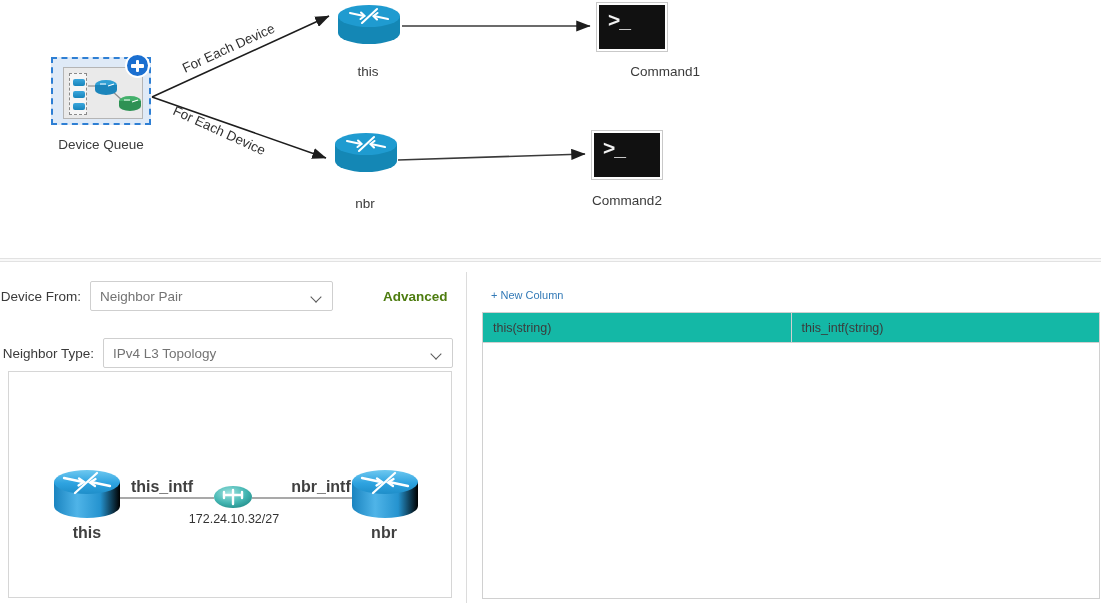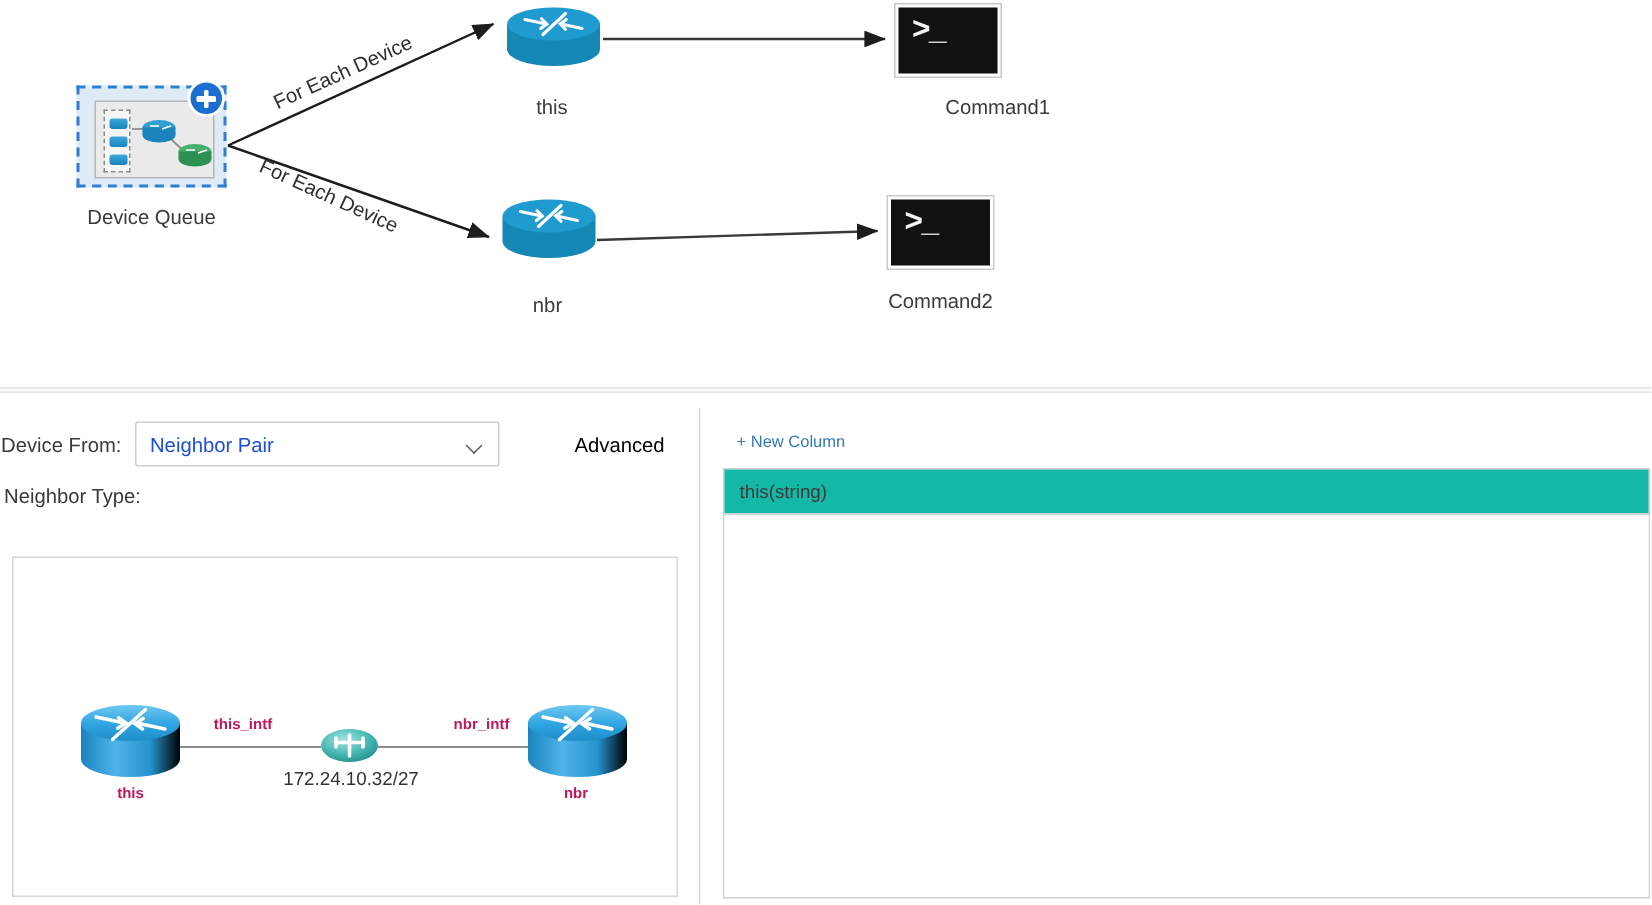--- a/index.html
+++ b/index.html
@@ -166,21 +166,21 @@
 
   
   #form-area { position: absolute; left: 0; top: 0; width: 466px; height: 341px; }
 
   .form-row {
     position: absolute;
     display: flex;
     align-items: center;
   }
   #row-device-from { left: 0px; top: 19px; border-radius: 10px; }
-  #row-neighbor-type { left: 0px; top: 61px; }
+  #row-neighbor-type { left: 0px; top: 76px; }
 
   .form-label {
     font-size: 13.5px;
     color: #3a3a3a;
     text-align: right;
     white-space: nowrap;
   }
   #label-device-from { width: 81px; margin-right: 9px; }
   #label-neighbor-type { width: 94px; margin-right: 9px; }
 
@@ -191,21 +191,21 @@
     background: #ffffff;
     border-radius: 2px;
     display: flex;
     align-items: center;
     box-sizing: border-box;
   }
   #select-device-from { width: 243px; }
   #select-neighbor-type { width: 350px; }
   .select-value {
     font-size: 13.5px;
-    color: #1d4ed8;
+    color: #737373;
     padding-left: 9px;
     white-space: nowrap;
   }
   .select-caret {
     position: absolute;
     right: 11px; top: 11px;
     width: 9px; height: 9px;
   }
   .select-caret::before {
     content: "";
@@ -214,41 +214,42 @@
     width: 7px; height: 7px;
     border-right: 1.4px solid #5a5a5a;
     border-bottom: 1.4px solid #5a5a5a;
     transform: rotate(45deg);
   }
 
   #advanced-link {
     position: absolute;
     left: 383px; top: 27px;
     font-size: 13.5px;
-    color: #000000;
+    color: #4d7c0f;
     cursor: pointer;
     white-space: nowrap;
+    font-weight: bold;
   }
 
   
   #preview-panel {
     position: absolute;
     left: 8px; top: 109px;
     width: 444px; height: 227px;
     border: 1px solid #d6d6d6;
     background: #ffffff;
     box-sizing: border-box;
     overflow: hidden;
   }
   #preview-svg { position: absolute; left: 0; top: 0; width: 442px; height: 225px; }
   .preview-text {
     position: absolute;
-    font-size: 10px;
+    font-size: 16px;
     font-weight: bold;
-    color: #be185d;
+    color: #404040;
     white-space: nowrap;
     text-align: center;
   }
   #preview-this-label     { left: 43px;  top: 152px; width: 70px; }
   #preview-nbr-label      { left: 340px; top: 152px; width: 70px; }
   #preview-this-intf      { left: 113px; top: 106px; width: 80px; }
   #preview-nbr-intf       { left: 272px; top: 106px; width: 80px; text-align: center; }
   #preview-subnet-label   {
     left: 145px; top: 140px; width: 160px;
     font-weight: normal;
@@ -407,20 +408,24 @@
       <div class="select-box" id="select-device-from">
         <span class="select-value">Neighbor Pair</span>
         <span class="select-caret"></span>
       </div>
     </div>
 
     <div id="advanced-link">Advanced</div>
 
     <div class="form-row" id="row-neighbor-type">
       <span class="form-label" id="label-neighbor-type">Neighbor Type:</span>
+      <div class="select-box" id="select-neighbor-type">
+        <span class="select-value">IPv4 L3 Topology</span>
+        <span class="select-caret"></span>
+      </div>
     </div>
 
     <div id="preview-panel">
       <svg id="preview-svg" viewBox="0 0 442 225">
         <defs>
           <linearGradient id="rtrTop" x1="0" y1="0" x2="0" y2="1">
             <stop offset="0%" stop-color="#6ec8f0"></stop>
             <stop offset="55%" stop-color="#2ea3e0"></stop>
             <stop offset="100%" stop-color="#1f8ec9"></stop>
           </linearGradient>
@@ -484,18 +489,19 @@
       <div class="preview-text" id="preview-subnet-label">172.24.10.32/27</div>
     </div>
   </div>
 
   <div id="table-area">
     <div id="new-column-link">+ New Column</div>
 
     <div id="data-table">
       <div id="table-header-row">
         <div class="table-header-cell">this(string)</div>
+        <div class="table-header-cell">this_intf(string)</div>
       </div>
       <div id="table-body"></div>
     </div>
     <div id="table-bottom-rule"></div>
   </div>
 </div>
 
 </body></html>

